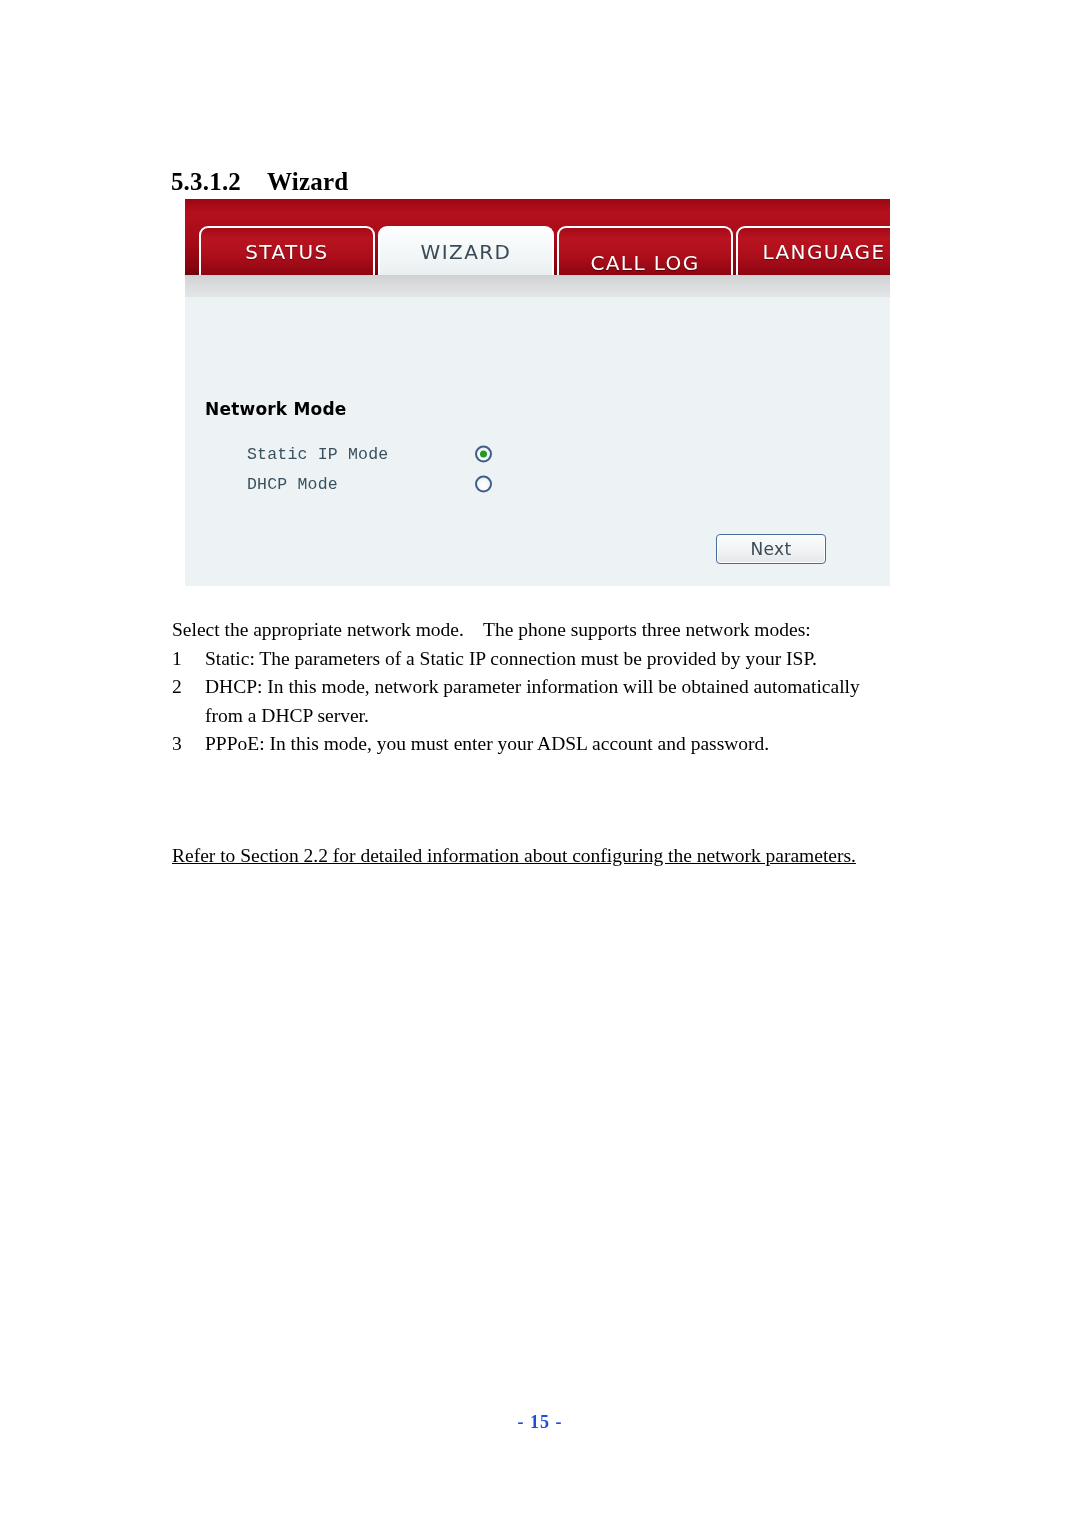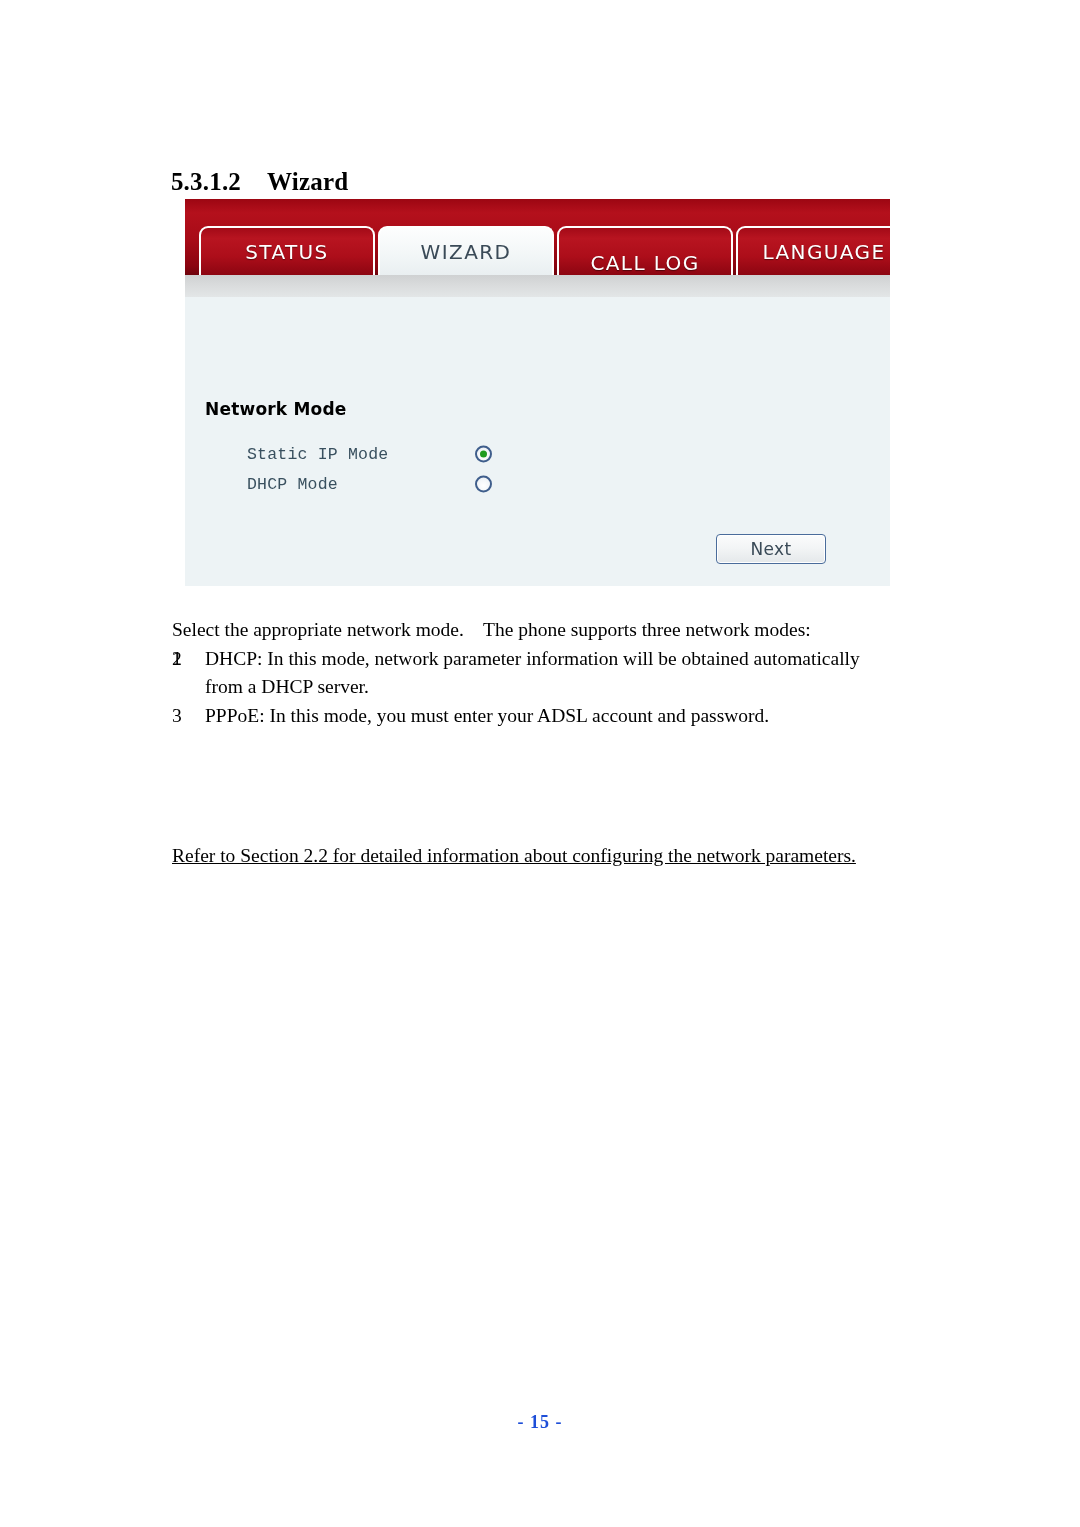--- a/index.html
+++ b/index.html
@@ -282,20 +282,21 @@
     </div>
 
   </div>
 </div>
 
 <div class="prose">
   <p class="lead">Select the appropriate network mode.    The phone supports three network modes:</p>
   <ul class="numlist">
     <li>
       <span class="marker">1</span>
+      <span>Static: The parameters of a Static IP connection must be provided by your ISP.</span>
     </li>
     <li>
       <span class="marker">2</span>
       <span>DHCP: In this mode, network parameter information will be obtained automatically from a DHCP server.</span>
     </li>
     <li>
       <span class="marker">3</span>
       <span>PPPoE: In this mode, you must enter your ADSL account and password.</span>
     </li>
   </ul>

